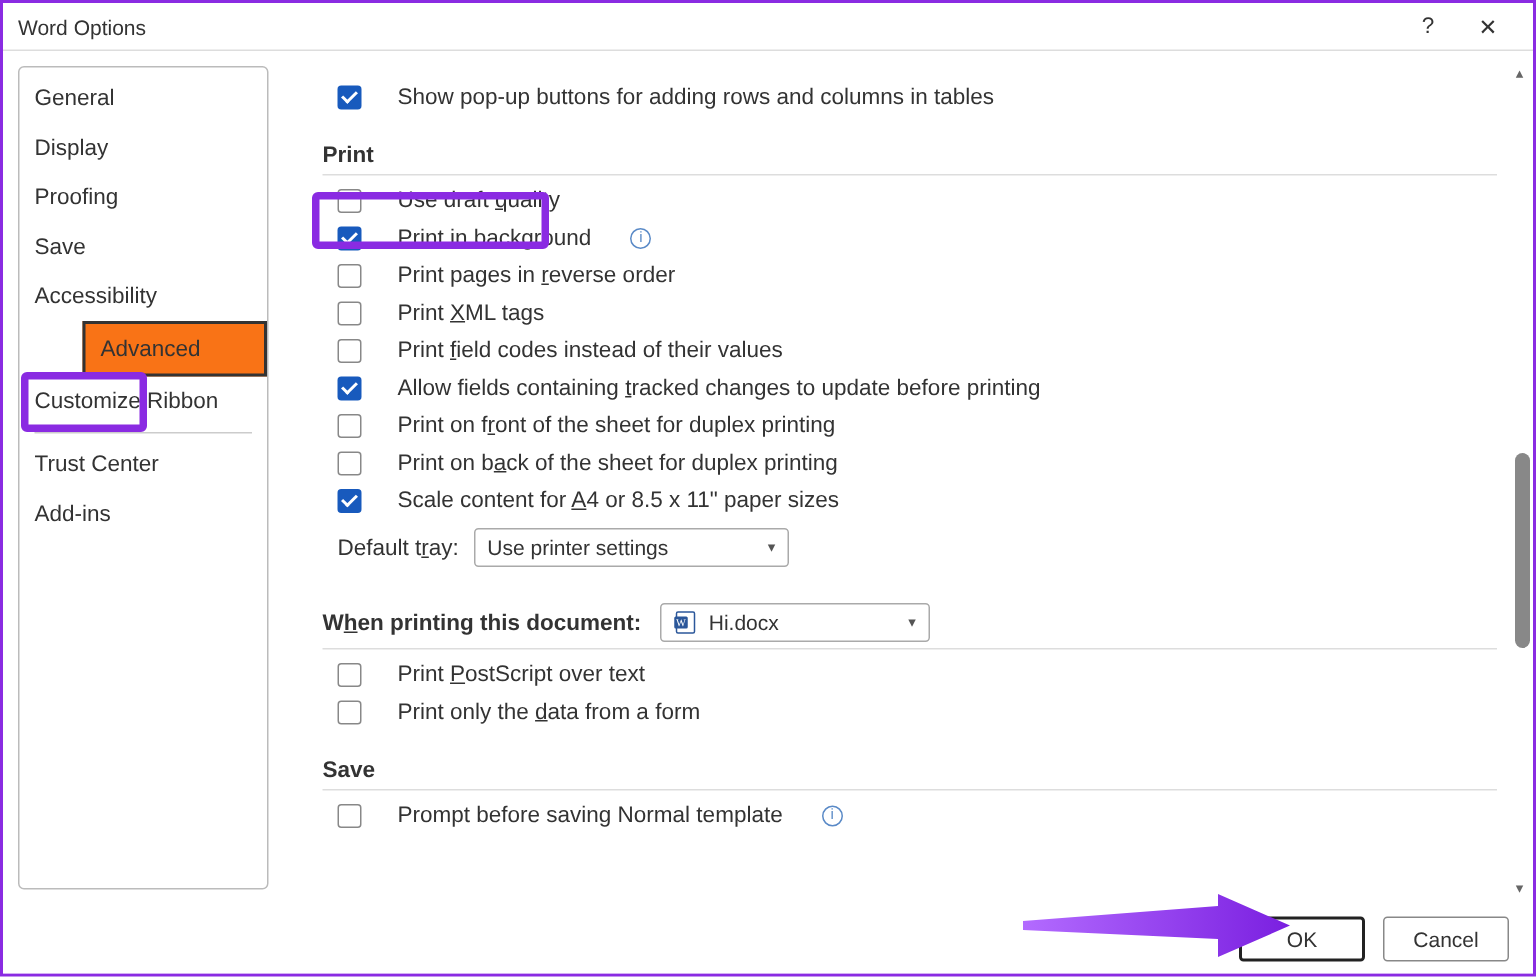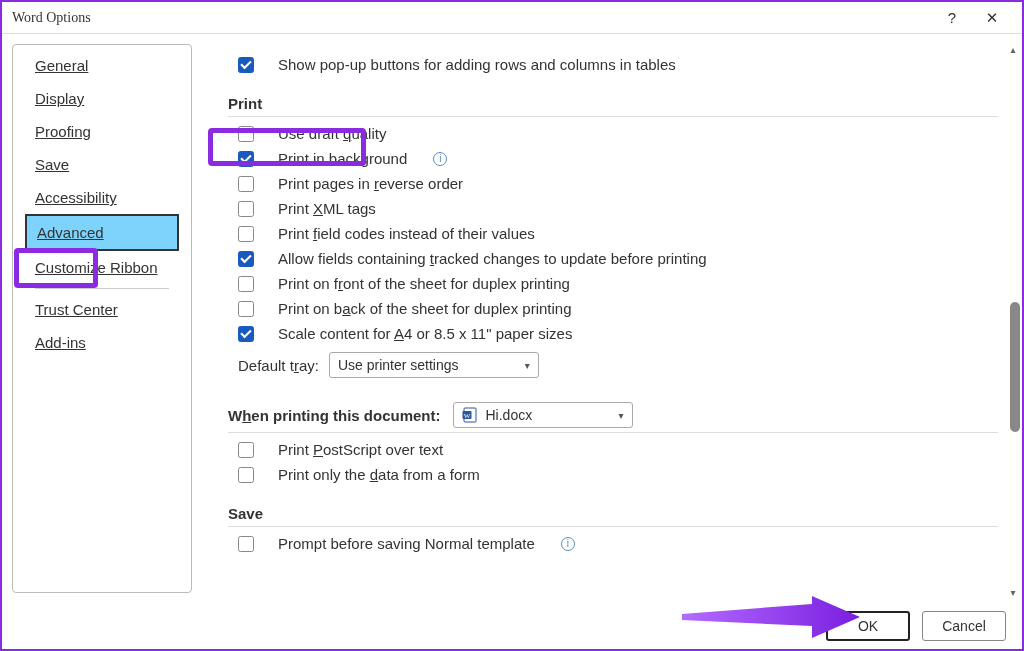--- a/index.html
+++ b/index.html
@@ -14,56 +14,56 @@
     border: 2px solid #8a2be2;
     position: relative;
   }
   .titlebar {
     display: flex;
     align-items: center;
     height: 32px;
     padding: 0 10px;
     border-bottom: 1px solid #ddd;
   }
-  .titlebar-title { flex: 1; font-size: 14px; color: #333; font-family: Liberation Serif, serif; }
+  .titlebar-title { flex: 1; font-size: 14px; color: #333; }
   .titlebar-btn {
     width: 40px;
     height: 28px;
     display: flex;
     align-items: center;
     justify-content: center;
     font-size: 15px;
     color: #333;
   }
   .main {
     display: flex;
     position: absolute;
     top: 34px;
     left: 0;
     right: 0;
     bottom: 48px;
   }
   .sidebar {
-    width: 180px;
+    width: 167px;
     margin: 8px 0 8px 10px;
     border: 1px solid #bbb;
     border-radius: 4px;
     background: #fff;
-    padding: 4px 12px;
-    text-decoration: underline;
+    padding: 4px 0;
   }
   .sidebar-item {
     padding: 8px 10px;
     cursor: pointer;
     font-size: 15px;
     color: #333;
   }
   .sidebar-item.selected {
     border: 2px solid #333;
-    background: #7dd3fc;
+    background: #f97316;
+    margin-left: 42px;
   }
   .sidebar-sep {
     border-top: 1px solid #ccc;
     margin: 4px 10px;
   }
   .content {
     flex: 1;
     position: relative;
     overflow: hidden;
     padding: 10px 24px 0 36px;

